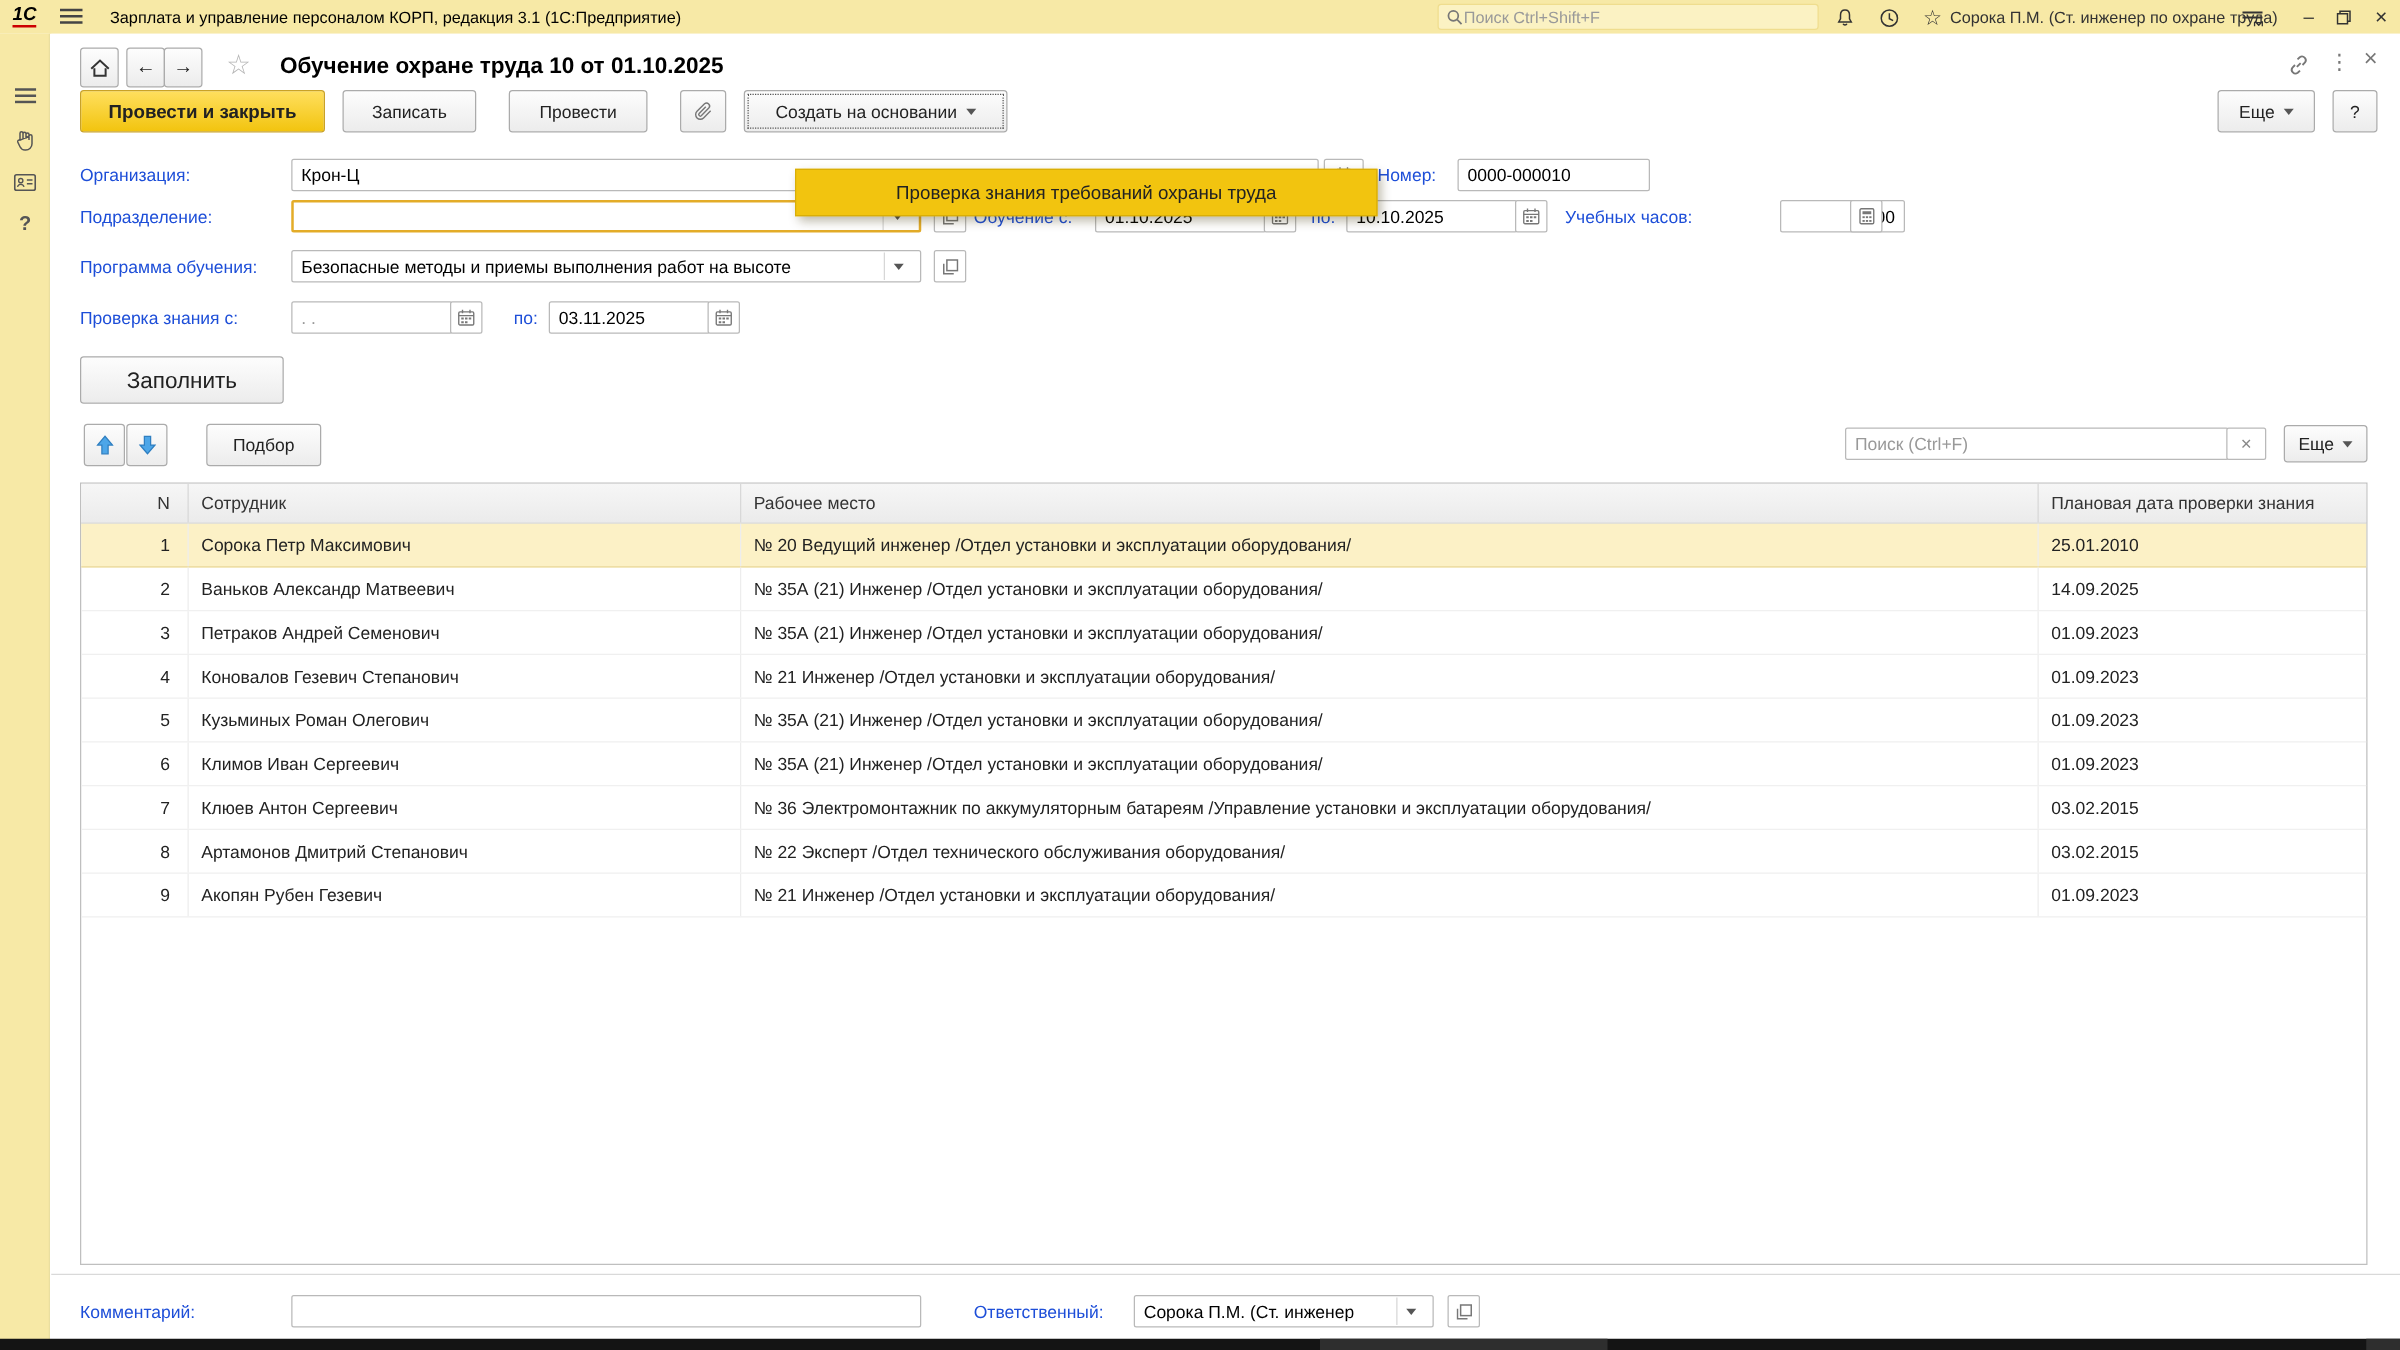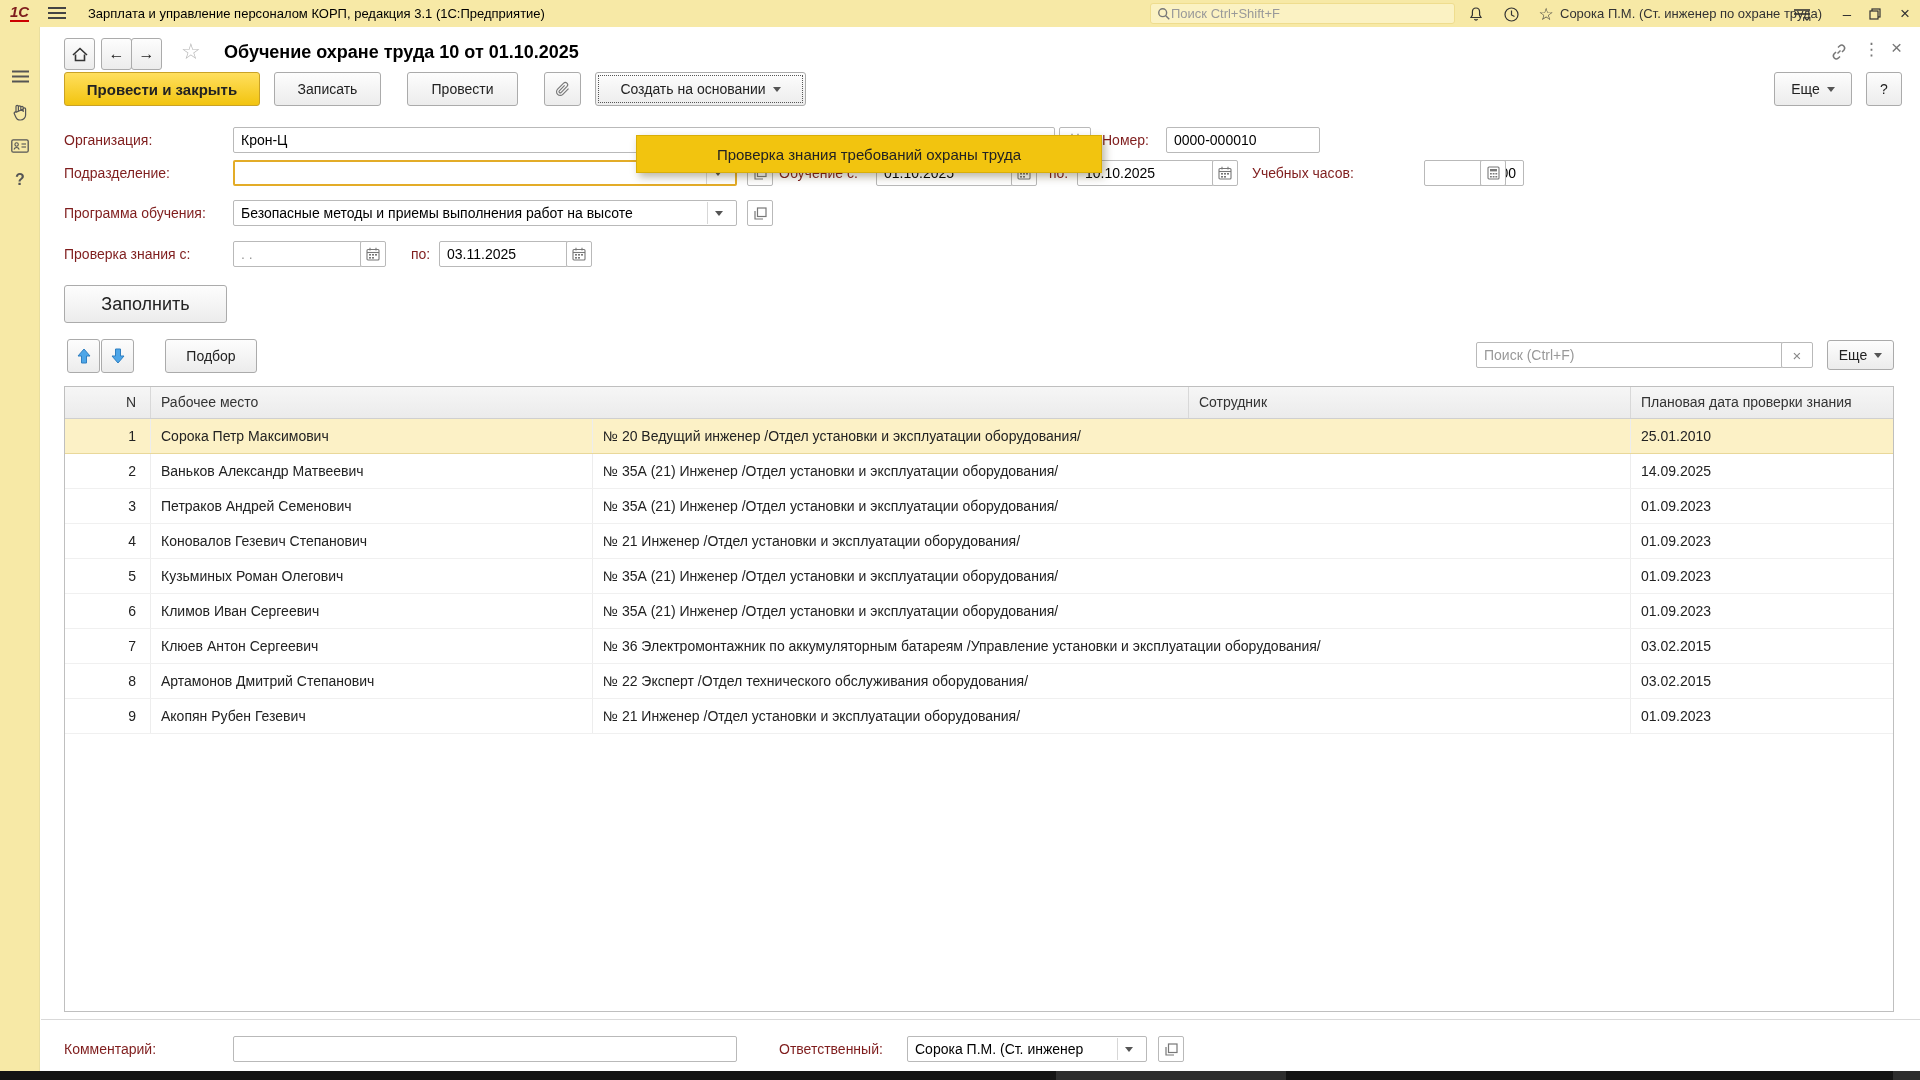--- a/index.html
+++ b/index.html
@@ -2,21 +2,21 @@
 <html><head>
 <meta charset="utf-8">
 <style>
   * { margin:0; padding:0; box-sizing:border-box; }
   html,body { width:1920px; height:1080px; overflow:hidden;
     font-family:"Liberation Sans", sans-serif; background:#fff; color:#222; }
 
   
   .titlebar { position:absolute; left:0; top:0; width:1920px; height:27px;
     background:#F7E9A6; display:flex; align-items:center; }
-  .logo1c { position:absolute; left:10px; top:3px; color:#7f1d1d; font-weight:bold;
+  .logo1c { position:absolute; left:10px; top:3px; color:#000000; font-weight:bold;
     font-style:italic; font-size:15px; border-bottom:2px solid #C00; line-height:17px; }
   .tb-burger { position:absolute; left:48px; top:7px; width:18px; height:13px; }
   .tb-burger i { display:block; height:2px; background:#444; margin-bottom:3px; }
   .tb-title { position:absolute; left:88px; top:0; line-height:27px; font-size:13px; color:#000000; }
   .tb-search { position:absolute; left:1150px; top:3px; width:305px; height:21px;
     background:#FBF2C3; border:1px solid #EFDD8E; border-radius:3px;
     display:flex; align-items:center; padding:0 6px; }
   .tb-search input { border:none; background:transparent; outline:none; flex:1;
     font-size:13px; color:#333; font-family:"Liberation Sans", sans-serif; }
   .tb-search input::placeholder { color:#999; }
@@ -29,21 +29,21 @@
   
   .sidebar { position:absolute; left:0; top:27px; width:40px; height:1045px;
     background:#F7E9A6; border-right:1px solid #EADFA0; }
   .sb-ico { position:absolute; left:0; width:40px; height:26px; display:flex;
     align-items:center; justify-content:center; color:#555; font-size:15px; }
 
   
   .main { position:absolute; left:41px; top:27px; width:1879px; height:1045px; background:#fff; }
   .abs { position:absolute; }
 
-  .label { font-size:14px; color:#7f1d1d; line-height:26px; white-space:nowrap; }
+  .label { font-size:14px; color:#1d4ed8; line-height:26px; white-space:nowrap; }
 
   .btn { display:flex; align-items:center; justify-content:center; height:34px;
     background:linear-gradient(#FDFDFD,#ECECEC); border:1px solid #ABABAB;
     border-radius:3px; font-size:14px; color:#222; white-space:nowrap; }
   .btn.small { height:32px; }
   .btn.primary { background:linear-gradient(#FFDF5E,#F2C40F); border-color:#C9A227;
     font-weight:bold; font-size:15px; }
   .btn.focused { outline:1px dotted #555; outline-offset:-4px; }
   .caret { display:inline-block; width:0; height:0; border-left:4px solid transparent;
     border-right:4px solid transparent; border-top:5px solid #555; margin-left:7px; }
@@ -349,22 +349,22 @@
   </div>
   <div class="abs seg" style="left:1741px; top:315px; width:32px; color:#888; font-size:15px">×</div>
   <div class="abs btn" style="left:1786px; top:313px; width:67px; height:30px">
     <span>Еще</span>
       <span class="caret"></span>
   </div>
 
   <div class="tbl" style="left:23px; top:359px">
     <div class="thead">
       <div class="th c-n">N</div>
+      <div class="th c-emp">Сотрудник</div>
       <div class="th c-work">Рабочее место</div>
-      <div class="th c-emp">Сотрудник</div>
       <div class="th c-date">Плановая дата проверки знания</div>
     </div>
     <div>
         <div class="trow selected">
           <div class="tcell c-n">1</div>
           <div class="tcell c-emp">Сорока Петр Максимович</div>
           <div class="tcell c-work">№ 20 Ведущий инженер /Отдел установки и эксплуатации оборудования/</div>
           <div class="tcell c-date">25.01.2010</div>
         </div>
         <div class="trow">

